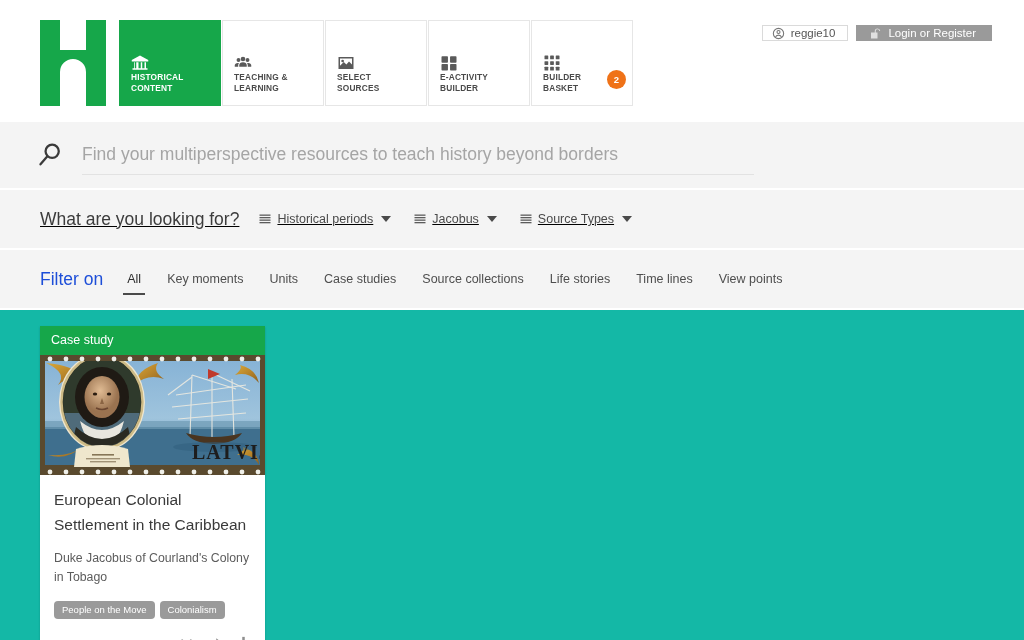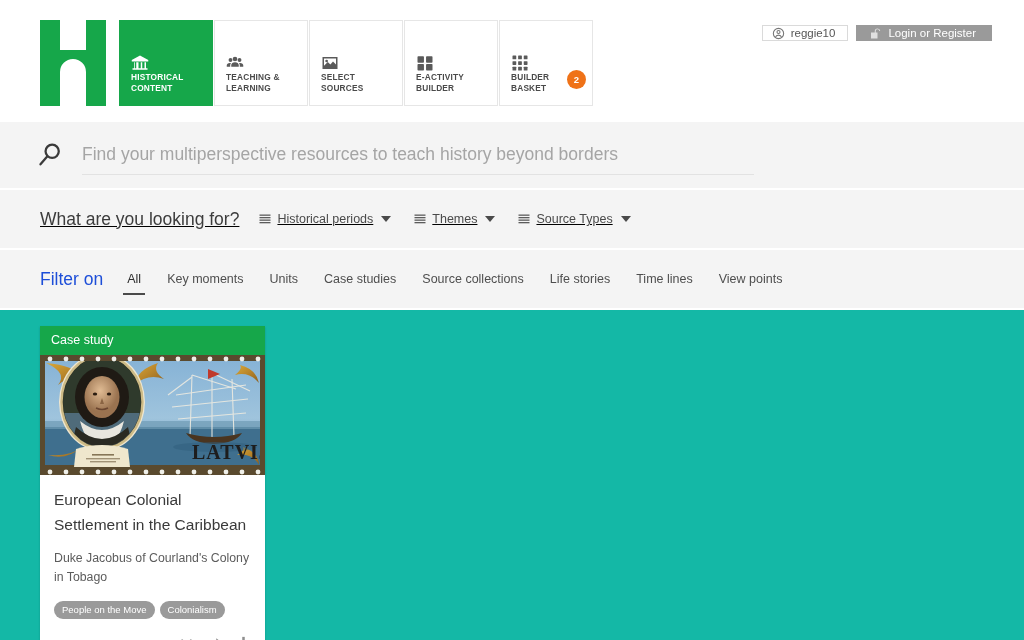--- a/index.html
+++ b/index.html
@@ -23,21 +23,21 @@
   .nav-wrap { position: absolute; left: 40px; top: 20px; display: flex; align-items: flex-start; }
 
   .logo {
     width: 66px; height: 86px;
     margin-right: 13px;
     position: relative;
   }
   .logo svg { display: block; }
 
   .tile {
-    width: 94px; height: 86px;
+    width: 102px; height: 86px;
     border: 1px solid #e6e6e6;
     background: #ffffff;
     position: relative;
     padding: 0;
     cursor: pointer;
     margin-right: 1px;
   }
   .tile.active { background: #16a74a; border-color: #16a74a; }
   .tile .ticon {
     position: absolute; left: 11px; top: 33px;
@@ -148,21 +148,21 @@
     font-size: 15.5px; color: #3a3a3a; line-height: 1.6;
     font-weight: normal;
   }
   .card-sub {
     font-size: 12.3px; color: #5c5c5c; line-height: 1.55;
     margin-top: 11px;
   }
   .tags { margin-top: 14px; display: flex; gap: 5px; }
   .tag {
     background: #9a9a9a; color: #fff;
-    font-size: 9.5px; border-radius: 9px;
+    font-size: 9.5px; border-radius: 4px;
     padding: 3px 8px 4px 8px; white-space: nowrap;
   }
   .card-actions {
     display: flex; justify-content: flex-end; gap: 13px;
     padding: 6px 14px 10px 0; color: #8e8e8e;
   }
   .card-actions .act { line-height: 0; cursor: pointer; }
 </style>
 </head>
 <body>
@@ -295,21 +295,21 @@
 
     <div class="dd">
       <span class="list-ic">
         <svg width="12" height="12" viewBox="0 0 24 24" fill="currentColor">
             <rect x="1" y="3" width="22" height="2.6"></rect>
             <rect x="1" y="8" width="22" height="2.6"></rect>
             <rect x="1" y="13" width="22" height="2.6"></rect>
             <rect x="1" y="18" width="22" height="2.6"></rect>
           </svg>
       </span>
-      <span>Themes</span>
+      <span>Jacobus</span>
       <span class="caret"></span>
     </div>
 
     <div class="dd">
       <span class="list-ic">
         <svg width="12" height="12" viewBox="0 0 24 24" fill="currentColor">
             <rect x="1" y="3" width="22" height="2.6"></rect>
             <rect x="1" y="8" width="22" height="2.6"></rect>
             <rect x="1" y="13" width="22" height="2.6"></rect>
             <rect x="1" y="18" width="22" height="2.6"></rect>

